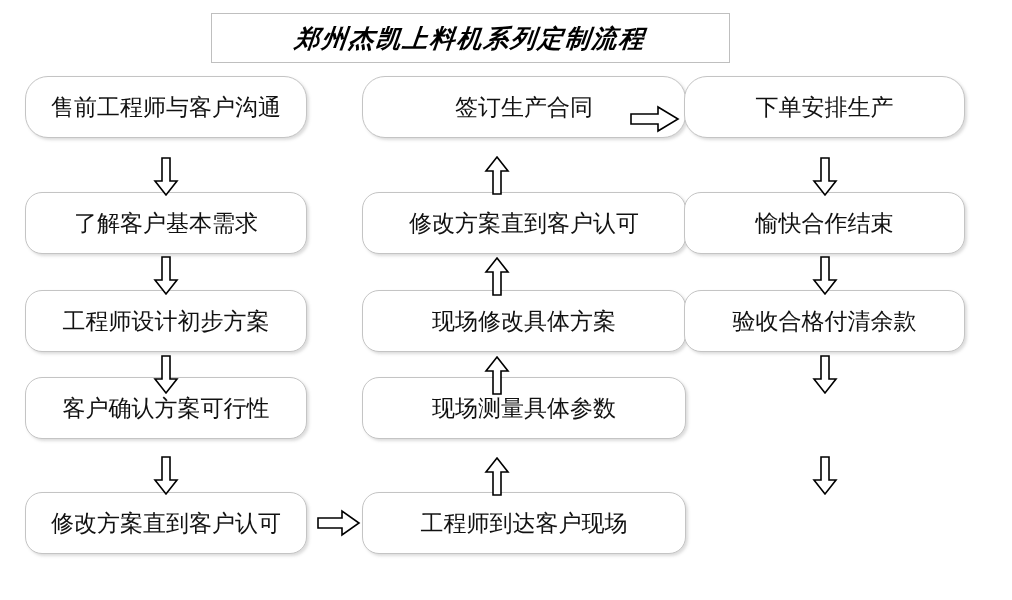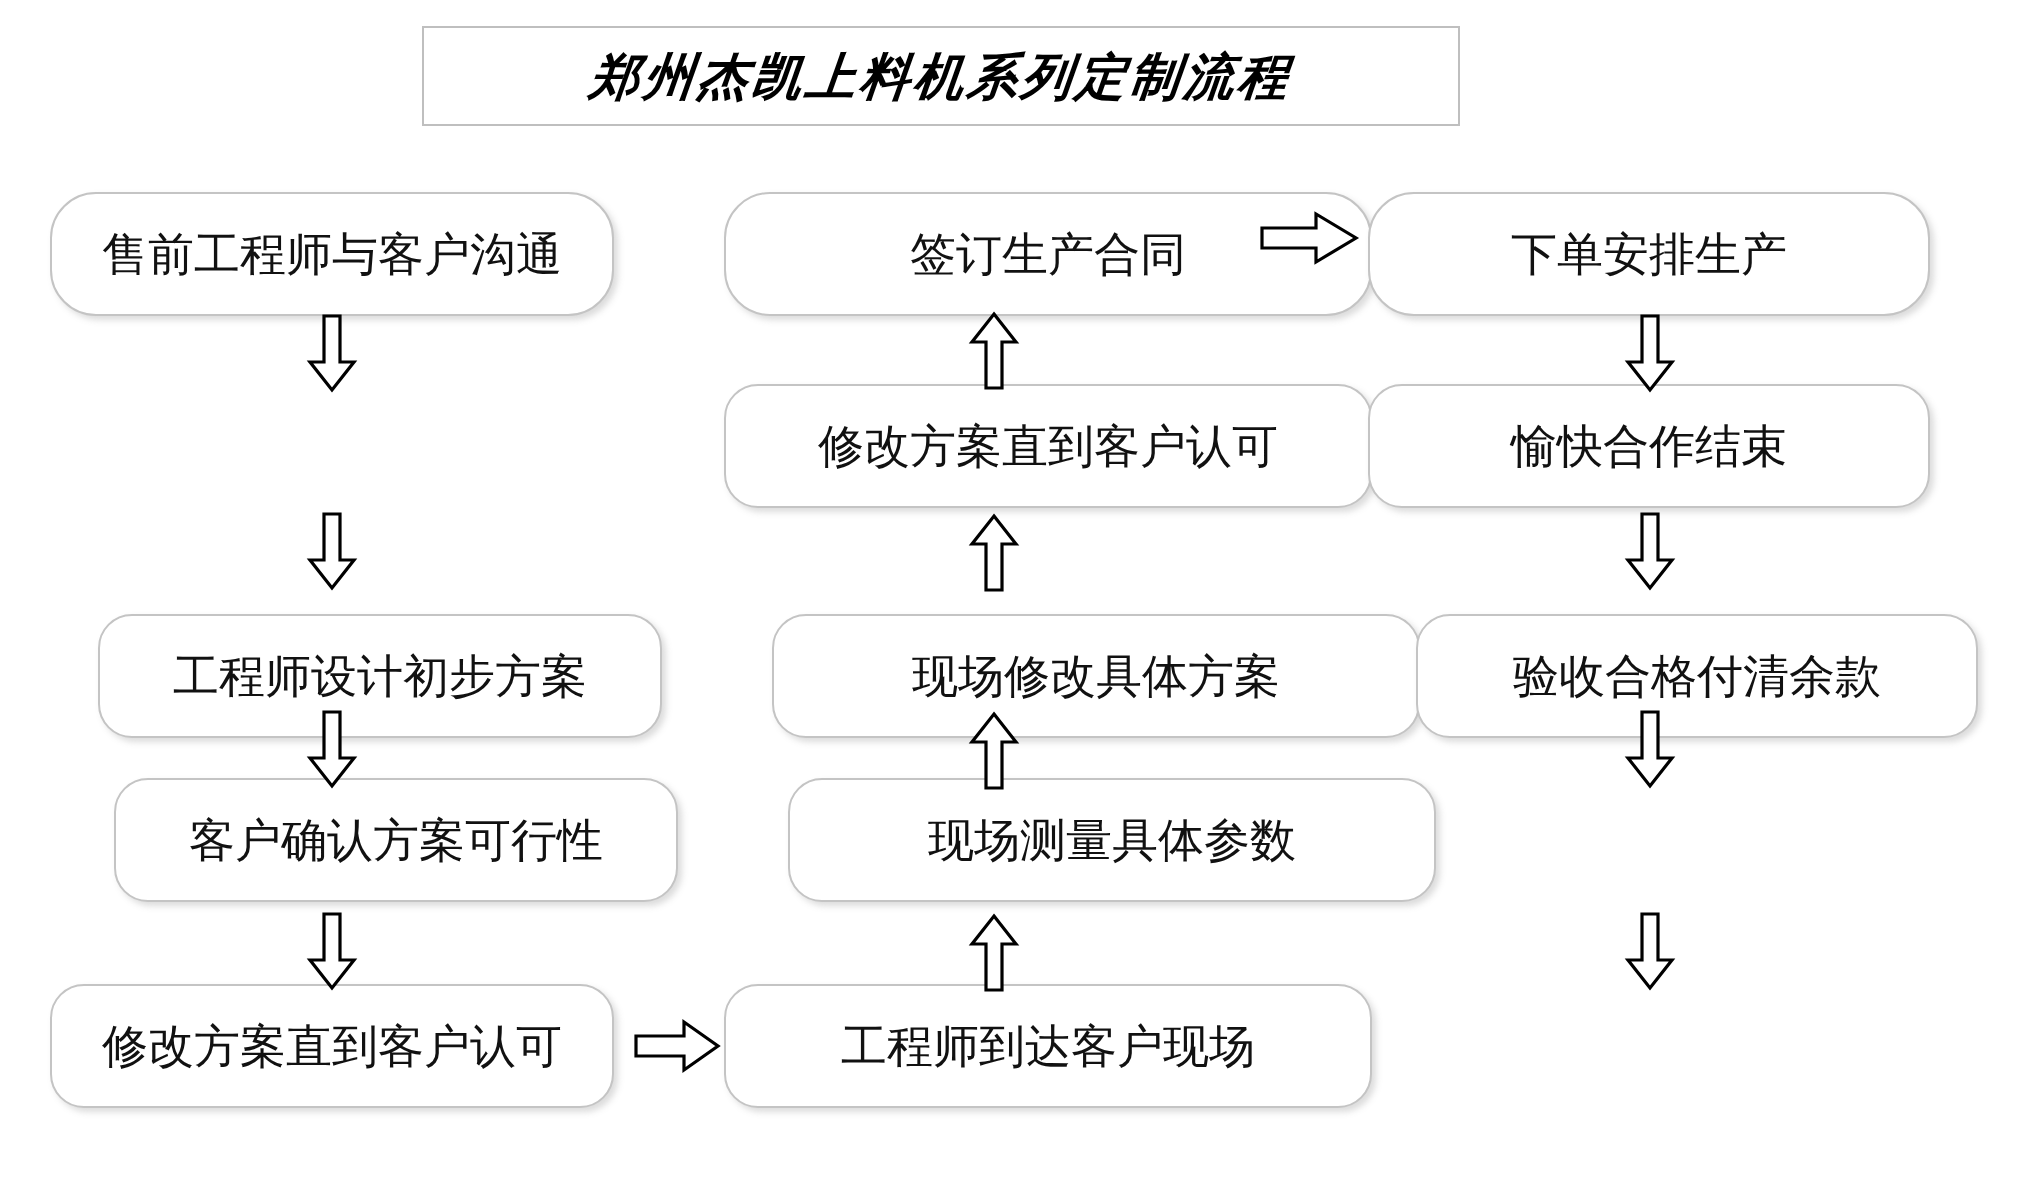--- a/index.html
+++ b/index.html
@@ -67,24 +67,24 @@
   }
 
   
   .col-left   { left: 25px;  width: 282px; }
   .col-mid    { left: 362px; width: 324px; }
   .col-right  { left: 684px; width: 281px; align-items: center; }
 
   .h-box { height: 62px; }
 
   
-  .r1 { top: 96px; border-radius: 23px;  }
+  .r1 { top: 76px; border-radius: 23px;  }
   .r2 { top: 192px; }
-  .r3 { top: 307px; margin-left: 24px; }
-  .r4 { top: 389px; margin-left: 32px; }
+  .r3 { top: 290px; }
+  .r4 { top: 377px; }
   .r5 { top: 492px; }
 
   
   .arrow {
     position: absolute;
     overflow: visible;
   }
   .arrow svg { display: block; }
   .arrow path {
     fill: #ffffff;
@@ -102,20 +102,23 @@
 
 <div id="canvas">
 
   <div class="title-box">
     <span class="title-text">郑州杰凯上料机系列定制流程</span>
   </div>
 
   <div class="node col-left h-box r1">
     <span class="node-label">售前工程师与客户沟通</span>
   </div>
+  <div class="node col-left h-box r2">
+    <span class="node-label">了解客户基本需求</span>
+  </div>
   <div class="node col-left h-box r3">
     <span class="node-label">工程师设计初步方案</span>
   </div>
   <div class="node col-left h-box r4">
     <span class="node-label">客户确认方案可行性</span>
   </div>
   <div class="node col-left h-box r5">
     <span class="node-label">修改方案直到客户认可</span>
   </div>
 

